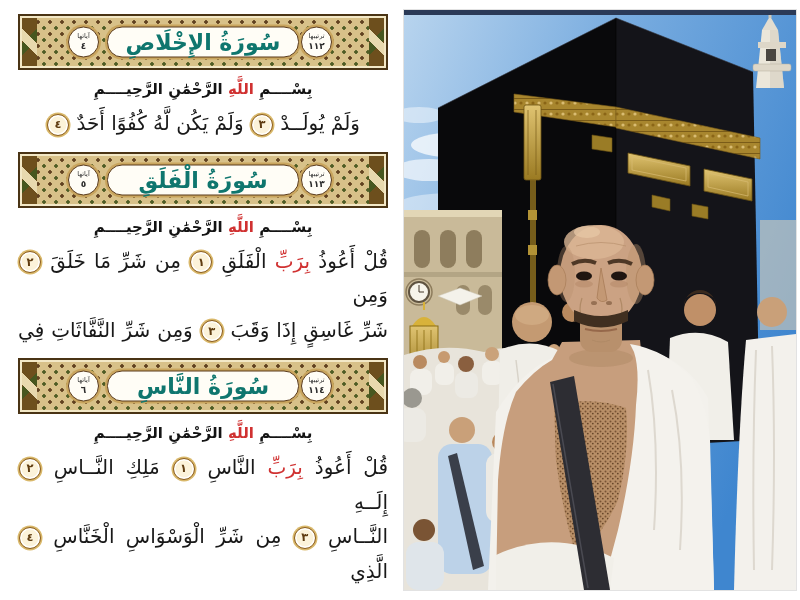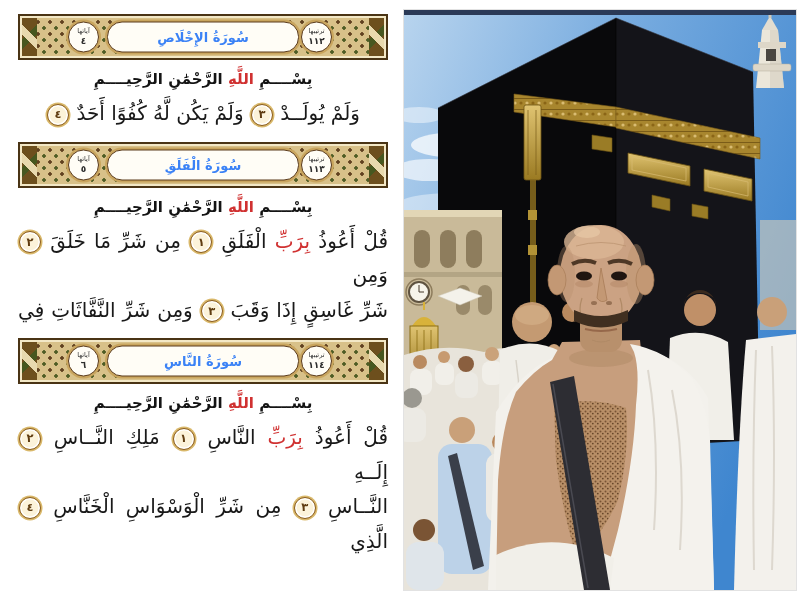--- a/index.html
+++ b/index.html
@@ -1,35 +1,35 @@
 <!DOCTYPE html>
 <html lang="ar" style="--red: #d03131;"><head>
 <meta charset="utf-8">
 <style>
   html,body{margin:0;padding:0;background:#fff;}
   .page{position:relative;width:800px;height:600px;background:#ffffff;overflow:hidden;
         font-family:"DejaVu Sans", sans-serif;}
   
   .quran-page{position:absolute;left:0;top:0;width:404px;height:600px;box-sizing:border-box;
               padding:14px 16px 0 18px;direction:rtl;background:#fff;}
-  .surah-header{position:relative;height:46px;margin:0 0 3px;border:2px solid #4a3415;
+  .surah-header{position:relative;height:56px;margin:0 0 3px;border:2px solid #4a3415;
     box-sizing:border-box;box-shadow:inset 0 0 0 2px #f3e8c6;
     background-color:#d8c189;
     background-image:radial-gradient(circle, rgba(90,58,26,.95) 1.5px, transparent 2.1px),
                      radial-gradient(circle, rgba(71,87,31,.95) 1.5px, transparent 2.1px);
     background-size:12px 12px,12px 12px;background-position:0 0,6px 6px;}
   .surah-block + .surah-block .surah-header{margin-top:11px;}
   .knot{position:absolute;top:2px;bottom:2px;width:15px;
     background:linear-gradient(45deg, transparent 40%, #e8d9ae 40% 60%, transparent 60%),
                linear-gradient(-45deg, transparent 40%, #47571f 40% 60%, transparent 60%),#6d4f1d;}
   .knot.k-right{right:2px;}.knot.k-left{left:2px;}
   .cartouche{position:absolute;left:50%;top:50%;transform:translate(-50%,-50%);
     width:190px;height:29px;background:#fffdf6;border:1.6px solid #5a3a1a;border-radius:15px;
     box-shadow:0 0 0 2px #c9a55e;display:flex;align-items:center;justify-content:center;}
-  .surah-title{font-size:13px;font-weight:bold;color:#3b82f6;white-space:nowrap;}
+  .surah-title{font-size:22px;font-weight:bold;color:#0f766e;white-space:nowrap;}
   .medallion{position:absolute;top:50%;transform:translateY(-50%);width:31px;height:31px;
     border-radius:50%;background:#fffdf6;border:1.6px solid #5a3a1a;box-shadow:0 0 0 2px #c9a55e;
     display:flex;flex-direction:column;align-items:center;justify-content:center;
     font-size:6.5px;line-height:1.2;color:#2e2e2e;box-sizing:border-box;}
   .m-ayat{left:48px;}  .m-order{right:54px;align-items:center;}
   .medallion .m-num{font-size:9px;font-weight:bold;}
   .basmala{text-align:center;font-size:15px;font-weight:700;line-height:33px;color:#141414;white-space:nowrap;}
   .red{color:var(--red,#d03131);}
   .qline{font-size:20px;line-height:34.5px;color:#191919;text-align:justify;text-align-last:justify;}
   .qline.center{text-align:center;text-align-last:center;}

